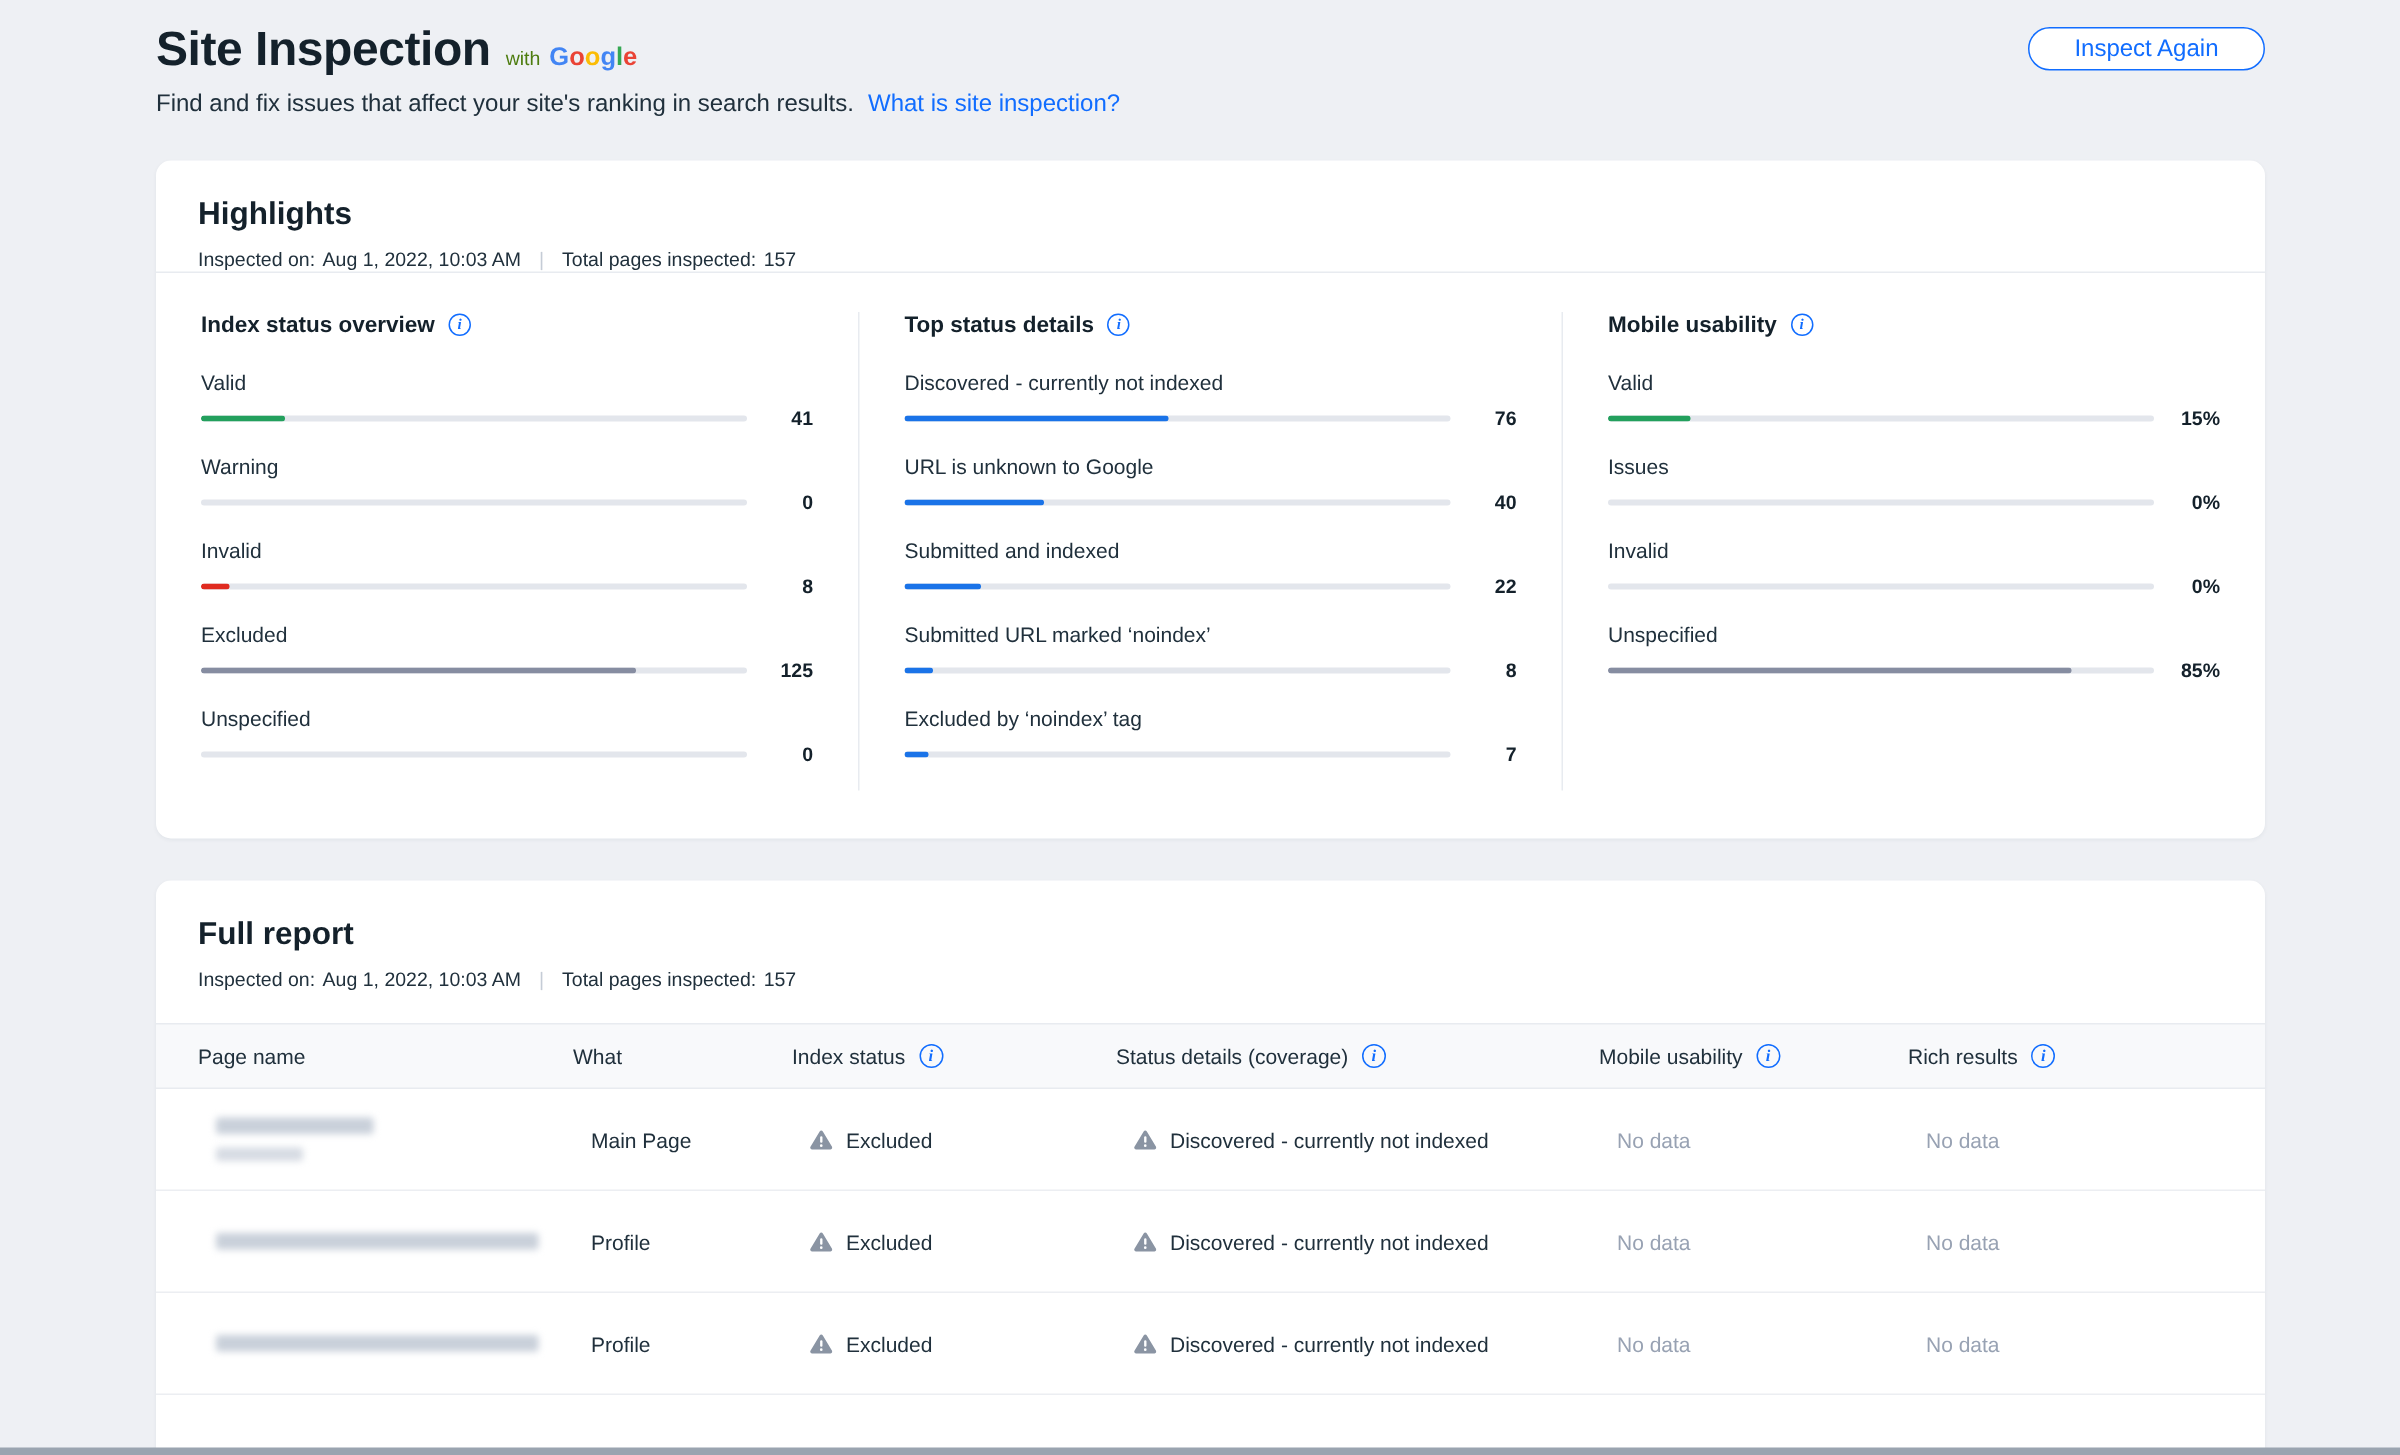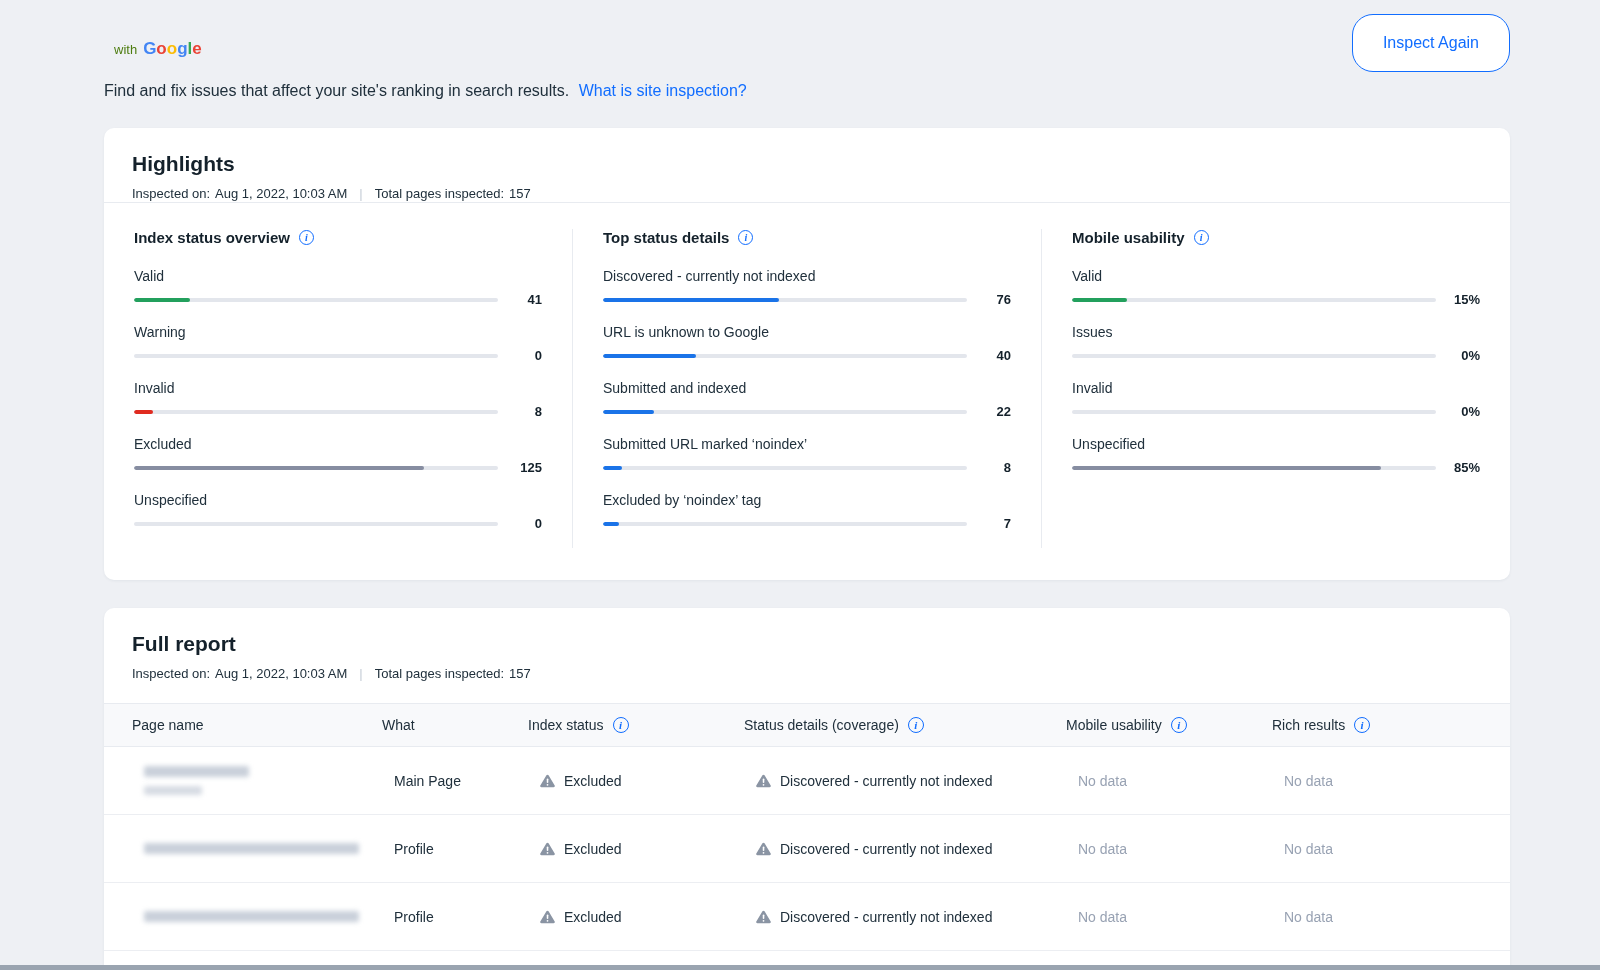--- a/index.html
+++ b/index.html
@@ -10,21 +10,21 @@
     color:#20303c;
   }
   .page { width:1406px; margin-left:104px; padding-top:14px; }
 
   
   .title-row { display:flex; align-items:center; }
   .page-title { font-size:32px; font-weight:700; color:#14212b; letter-spacing:-0.3px; }
   .with-label { font-size:13px; color:#4d7c0f; margin-left:10px; margin-top:12px; }
   .google-logo { font-size:17px; font-weight:700; margin-left:6px; margin-top:11px; letter-spacing:0; }
   .inspect-btn {
-    margin-left:auto; height:58px; padding:0 30px;
+    margin-left:auto; height:29px; padding:0 30px;
     background:#ffffff; border:1.5px solid #116dff; border-radius:21px;
     color:#116dff; font-size:16px; font-family:"Liberation Sans", sans-serif;
     display:flex; align-items:center; cursor:pointer;
   }
   .subtitle-row { margin-top:10px; font-size:16px; color:#20303c; }
   .subtitle-link { color:#116dff; text-decoration:none; margin-left:5px; cursor:pointer; }
 
   
   .card {
     background:#ffffff; border-radius:10px; margin-top:28px;
@@ -82,20 +82,21 @@
   .blur-long  { width:215px; height:11px; }
 
   .window-edge { position:fixed; left:0; bottom:0; width:1600px; height:5px; background:#9aa4b0; }
 </style>
 </head>
 <body>
 
 <div class="page">
 
   <div class="title-row">
+    <span class="page-title">Site Inspection</span>
     <span class="with-label">with</span>
     <span class="google-logo"><span style="color: rgb(66, 133, 244);">G</span><span style="color: rgb(234, 67, 53);">o</span><span style="color: rgb(251, 188, 5);">o</span><span style="color: rgb(66, 133, 244);">g</span><span style="color: rgb(52, 168, 83);">l</span><span style="color: rgb(234, 67, 53);">e</span></span>
     <button class="inspect-btn">Inspect Again</button>
   </div>
   <div class="subtitle-row">
     <span>Find and fix issues that affect your site's ranking in search results.</span>
     <a class="subtitle-link">What is site inspection?</a>
   </div>
 
   <div class="card">

